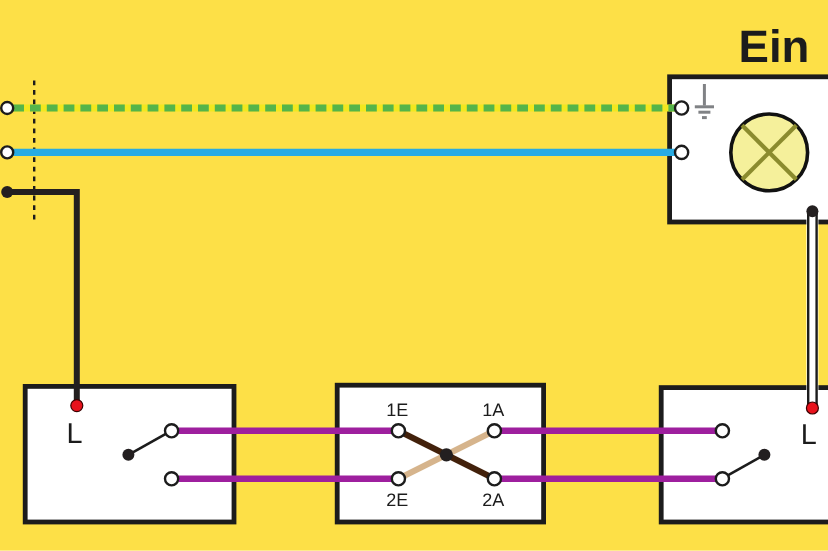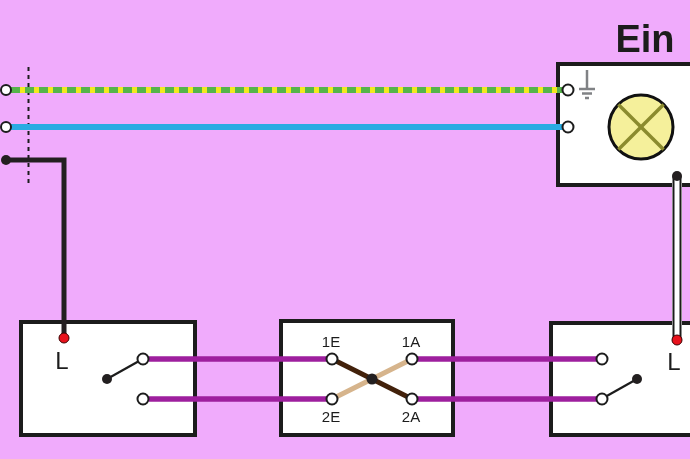--- a/index.html
+++ b/index.html
@@ -1,19 +1,19 @@
 <!DOCTYPE html>
 <html><head>
 <meta charset="utf-8">
 <style>
   html,body{margin:0;padding:0;background:#ffffff;}
   #stage{
     position:relative;
     width:690px;height:459px;
-    background:#f0abfc;
+    background:#fde047;
     overflow:hidden;
     font-family:"Liberation Sans", sans-serif;
   }
   svg text{font-family:"Liberation Sans", sans-serif;fill:#1c1c1c;}
   .state-label{font-size:38px;font-weight:600;}
   .live-label{font-size:24px;font-weight:400;}
   .terminal-label{font-size:15px;font-weight:400;}
 </style>
 </head>
 <body>

